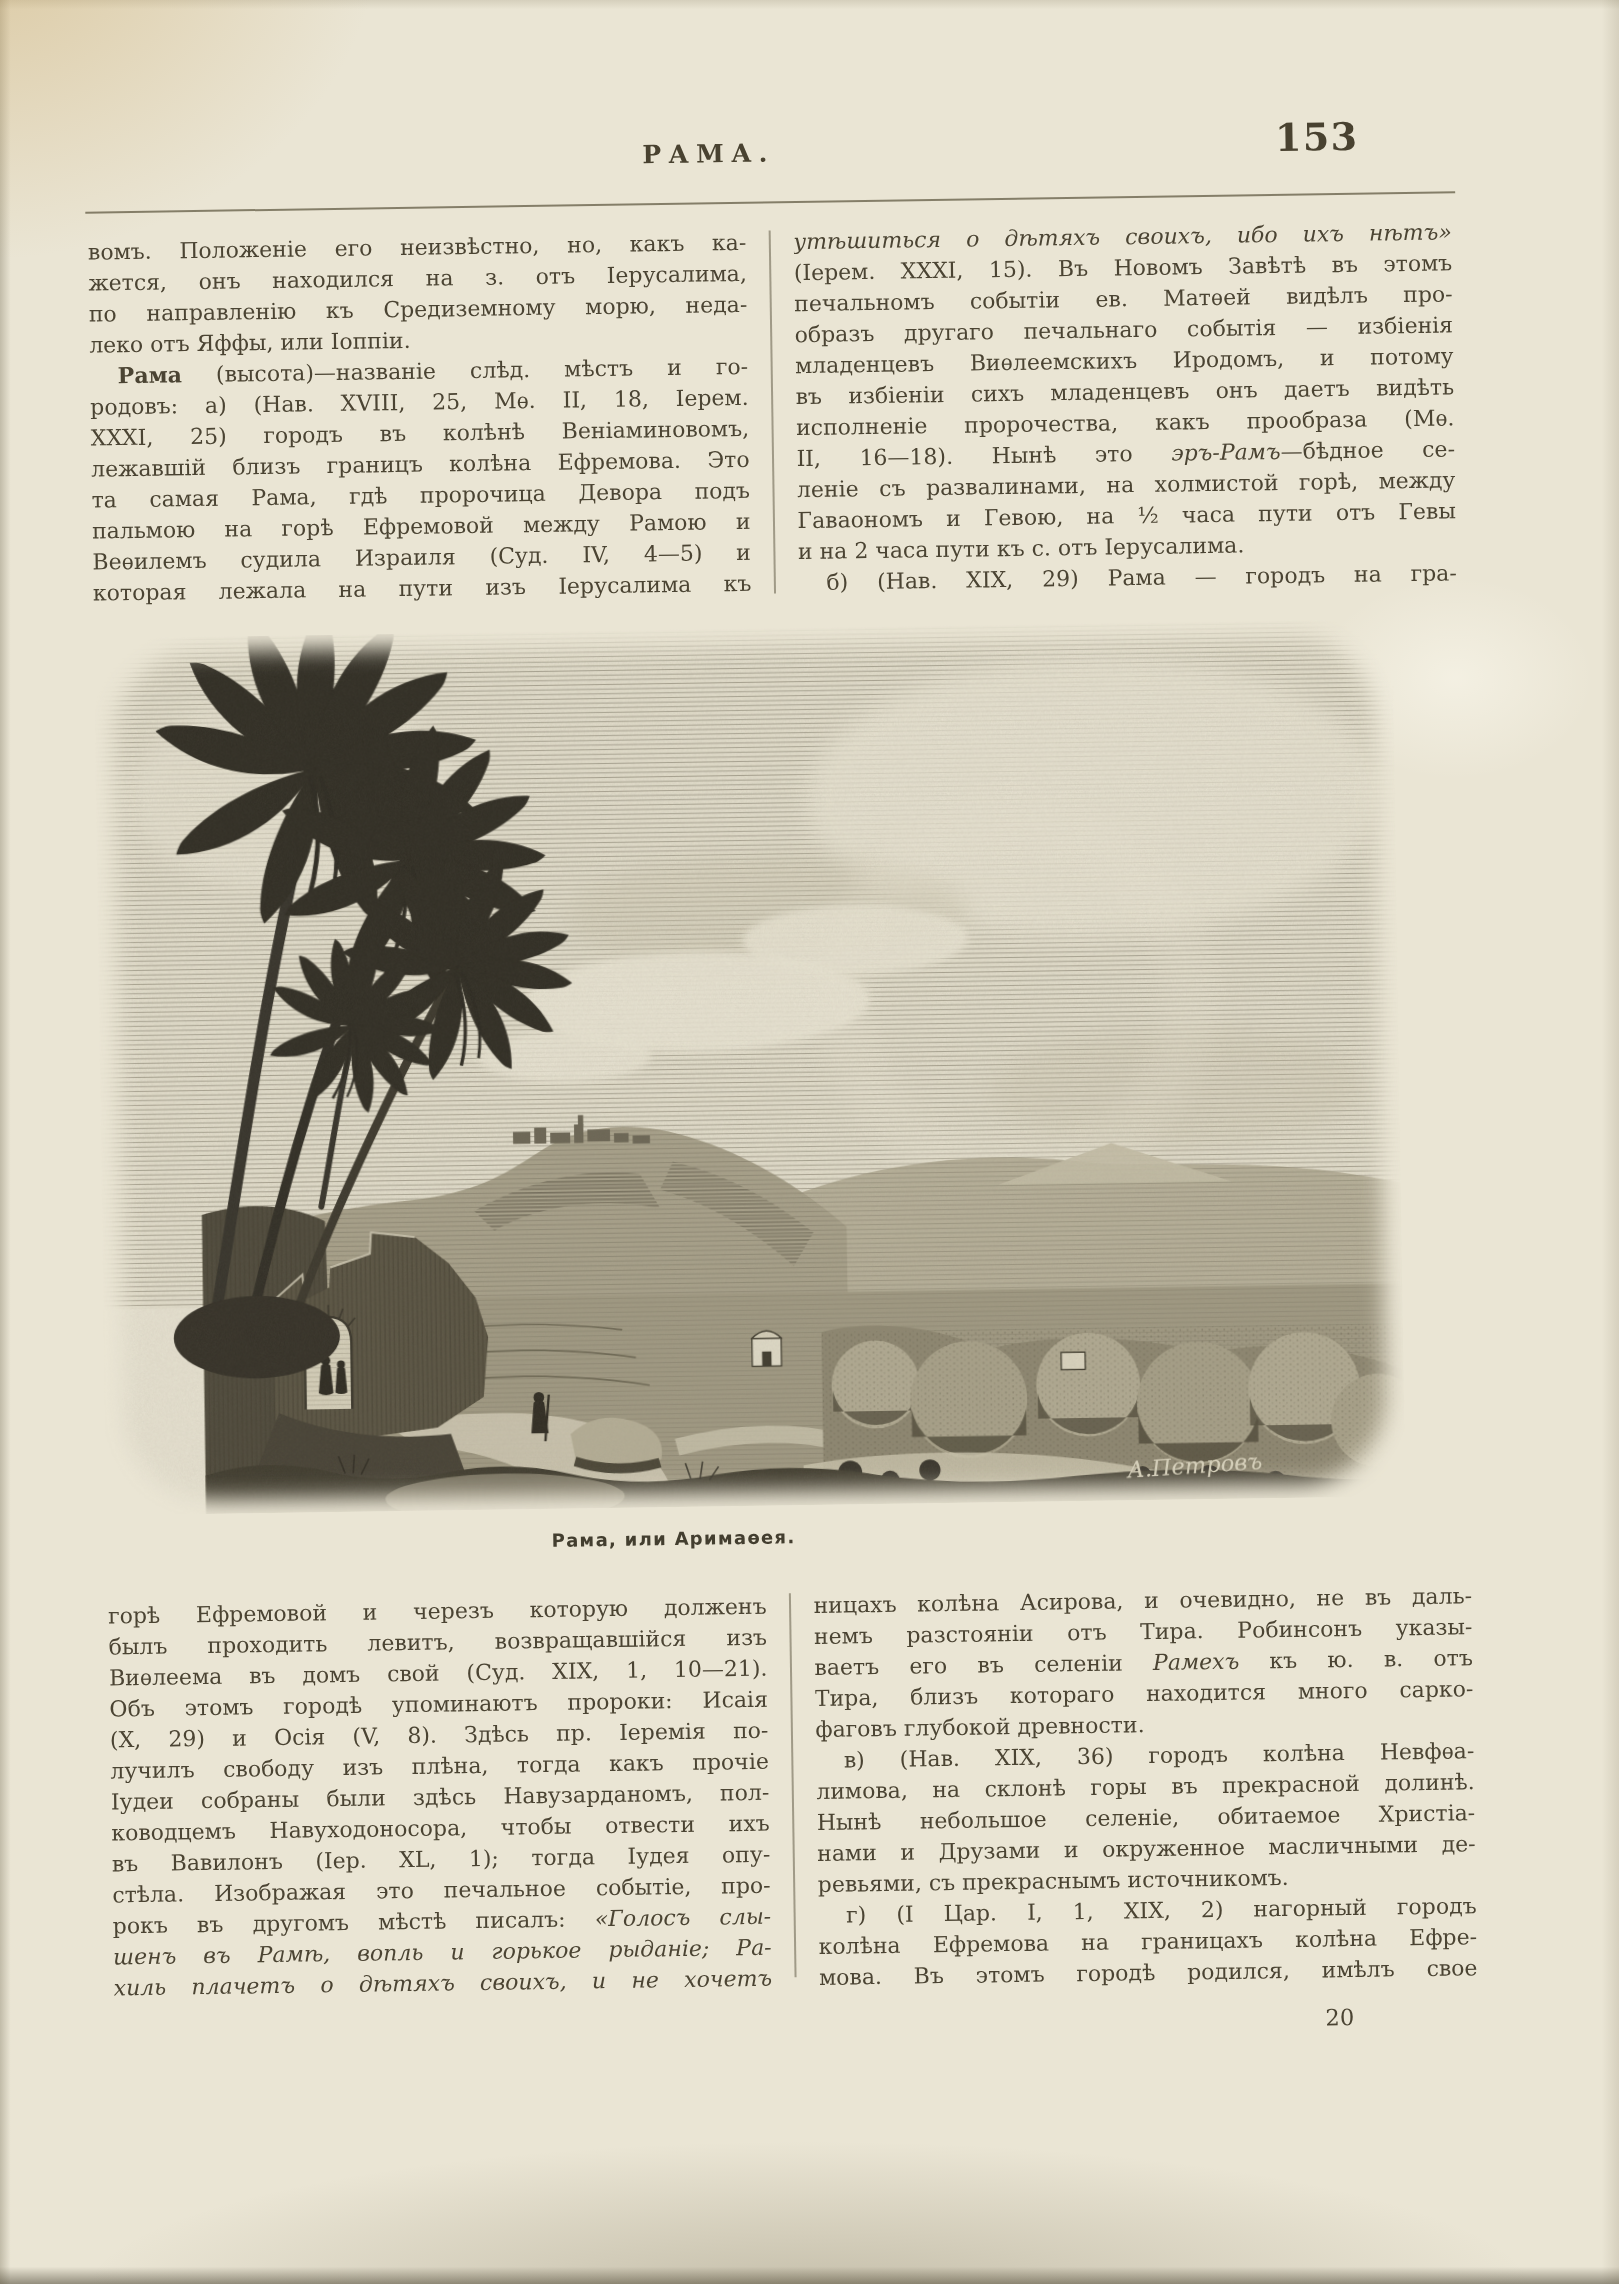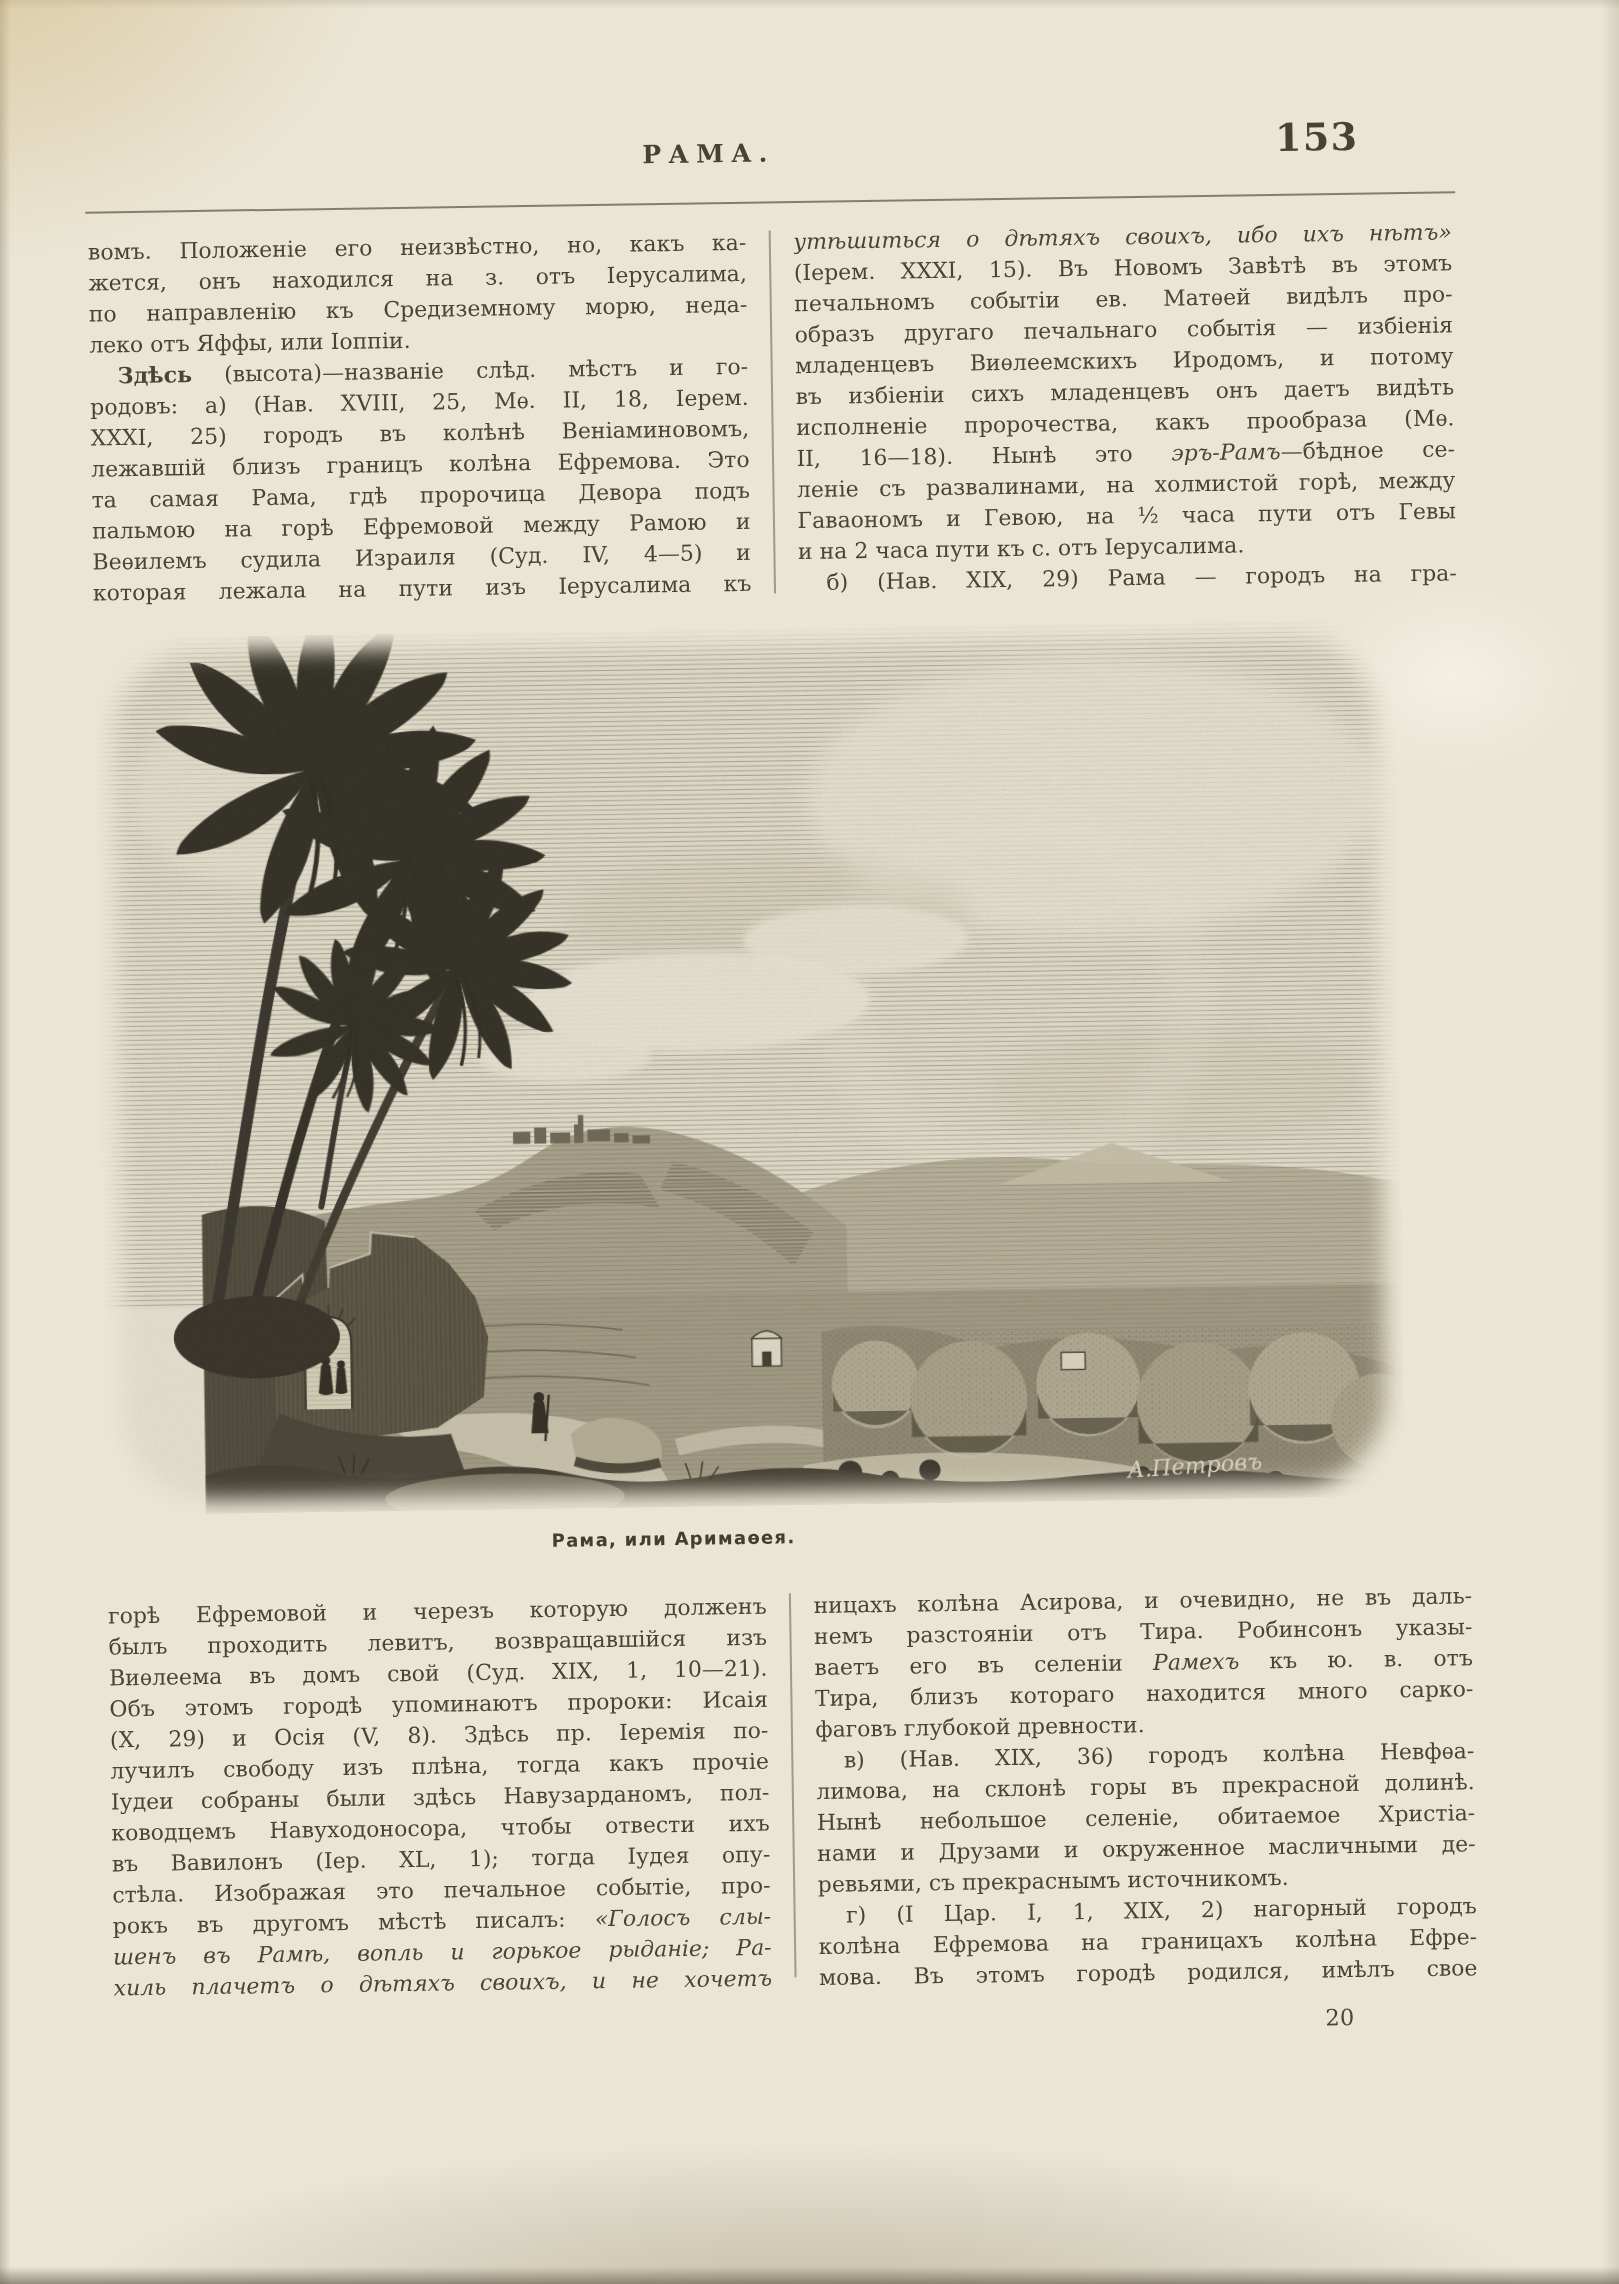--- a/index.html
+++ b/index.html
@@ -68,21 +68,21 @@
   <div class="running-title">РАМА.</div>
   <div class="page-number">153</div>
   <div class="head-rule"></div>
 
   <div class="cols top">
     <div class="col">
         <div class="line"><span class="n">вомъ. Положеніе его неизвѣстно, но, какъ ка-</span></div>
         <div class="line"><span class="n">жется, онъ находился на з. отъ Іерусалима,</span></div>
         <div class="line"><span class="n">по направленію къ Средиземному морю, неда-</span></div>
         <div class="line end"><span class="n">леко отъ Яффы, или Іоппіи.</span></div>
-        <div class="line ind"><span class="b">Здѣсь</span><span class="n"> (высота)—названіе слѣд. мѣстъ и го-</span></div>
+        <div class="line ind"><span class="b">Рама</span><span class="n"> (высота)—названіе слѣд. мѣстъ и го-</span></div>
         <div class="line"><span class="n">родовъ: а) (Нав. XVIII, 25, Мѳ. II, 18, Іерем.</span></div>
         <div class="line"><span class="n">XXXI, 25) городъ въ колѣнѣ Веніаминовомъ,</span></div>
         <div class="line"><span class="n">лежавшій близъ границъ колѣна Ефремова. Это</span></div>
         <div class="line"><span class="n">та самая Рама, гдѣ пророчица Девора подъ</span></div>
         <div class="line"><span class="n">пальмою на горѣ Ефремовой между Рамою и</span></div>
         <div class="line"><span class="n">Веѳилемъ судила Израиля (Суд. IV, 4—5) и</span></div>
         <div class="line"><span class="n">которая лежала на пути изъ Іерусалима къ</span></div>
       </div>
     <div class="col">
         <div class="line"><span class="i">утѣшиться о дѣтяхъ своихъ, ибо ихъ нѣтъ»</span></div>

